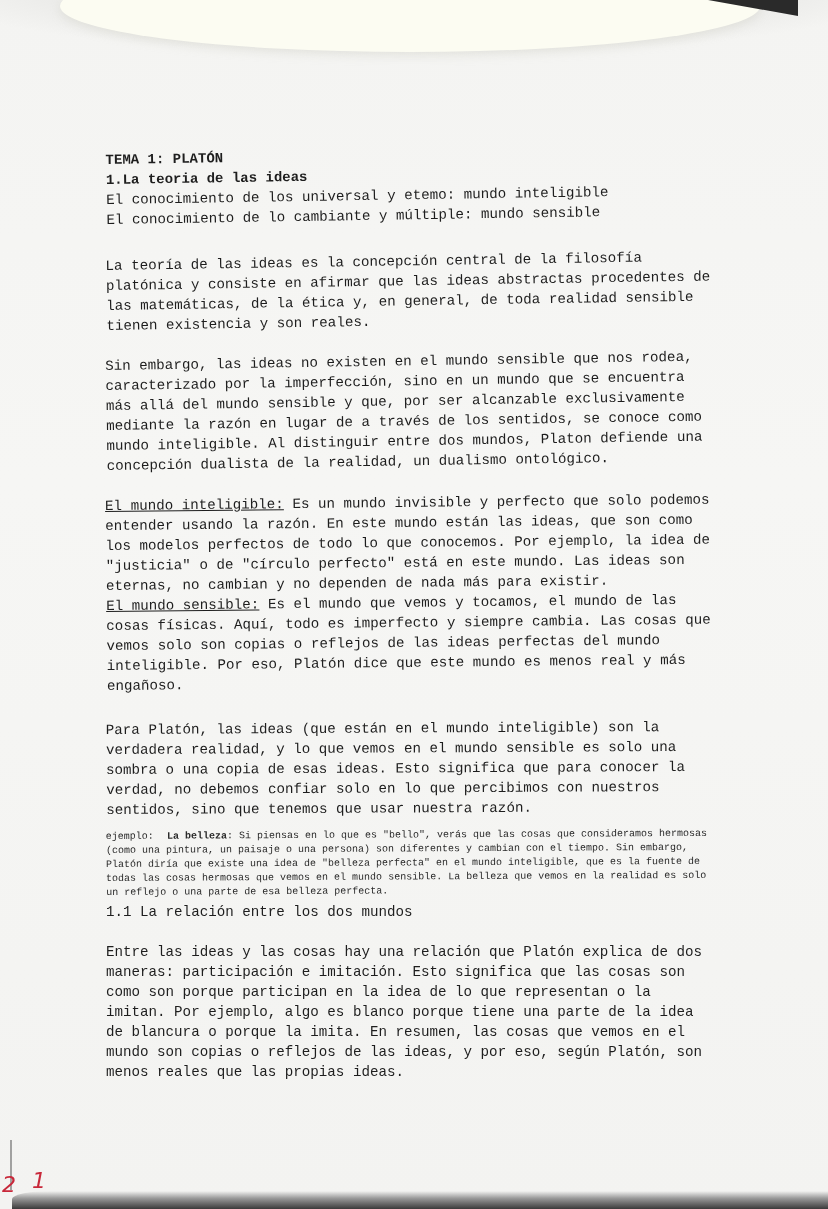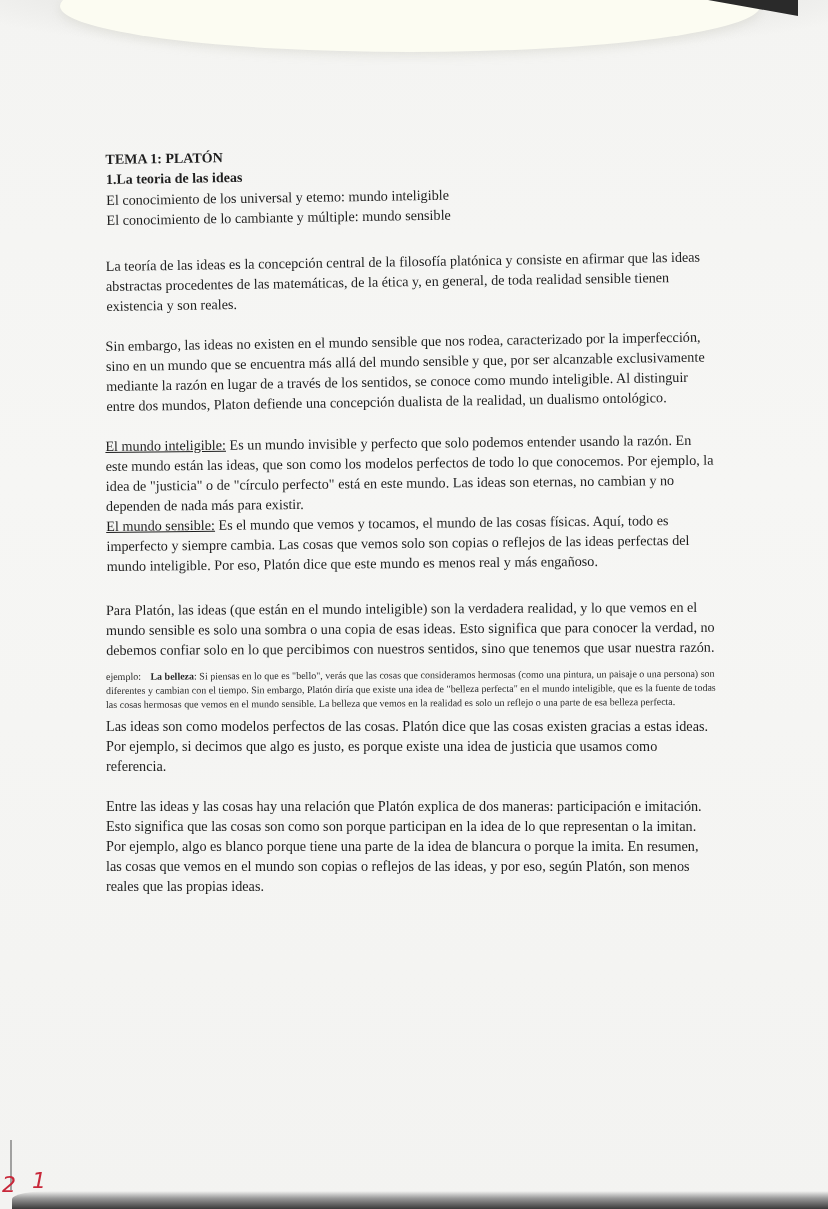--- a/index.html
+++ b/index.html
@@ -58,21 +58,21 @@
       font-family: "DejaVu Sans", sans-serif;
       color: #c8283a;
       font-size: 22px;
       font-style: italic;
     }
     .content {
       position: absolute;
       left: 106px;
       top: 150px;
       width: 610px;
-      font-family: Liberation Serif, serif;
+      font-family: Liberation Mono, monospace;
       color: #1e1e1e;
       font-size: 14.2px;
       line-height: 20px;
     }
     .title {
       font-weight: bold;
       font-size: 14px;
       margin: 0;
       line-height: 20px;
     }
@@ -139,21 +139,21 @@
       </div>
     </div>
     <div class="gap"></div>
 
     <p class="tilt-c" style="margin-top:4px; margin-bottom:10px">Para Platón, las ideas (que están en el mundo inteligible) son la verdadera realidad, y lo que vemos en el mundo sensible es solo una sombra o una copia de esas ideas. Esto significa que para conocer la verdad, no debemos confiar solo en lo que percibimos con nuestros sentidos, sino que tenemos que usar nuestra razón.</p>
 
     <div class="example tilt-c">
       <span>ejemplo: </span><b>La belleza</b><span>: Si piensas en lo que es "bello", verás que las cosas que consideramos hermosas (como una pintura, un paisaje o una persona) son diferentes y cambian con el tiempo. Sin embargo, Platón diría que existe una idea de "belleza perfecta" en el mundo inteligible, que es la fuente de todas las cosas hermosas que vemos en el mundo sensible. La belleza que vemos en la realidad es solo un reflejo o una parte de esa belleza perfecta.</span>
     </div>
 
+    <div class="section">1.1 La relación entre los dos mundos</div>
 
-    <p style="margin-top:4px">Las ideas son como modelos perfectos de las cosas. Platón dice que las cosas existen gracias a estas ideas. Por ejemplo, si decimos que algo es justo, es porque existe una idea de justicia que usamos como referencia.</p>
 
     <p>Entre las ideas y las cosas hay una relación que Platón explica de dos maneras: participación e imitación. Esto significa que las cosas son como son porque participan en la idea de lo que representan o la imitan. Por ejemplo, algo es blanco porque tiene una parte de la idea de blancura o porque la imita. En resumen, las cosas que vemos en el mundo son copias o reflejos de las ideas, y por eso, según Platón, son menos reales que las propias ideas.</p>
   </div>
 
   <div class="handwritten" style="left:2px; top:1172px;">2</div>
   <div class="handwritten" style="left:32px; top:1168px;">1</div>
 </div>
 
 </body></html>

